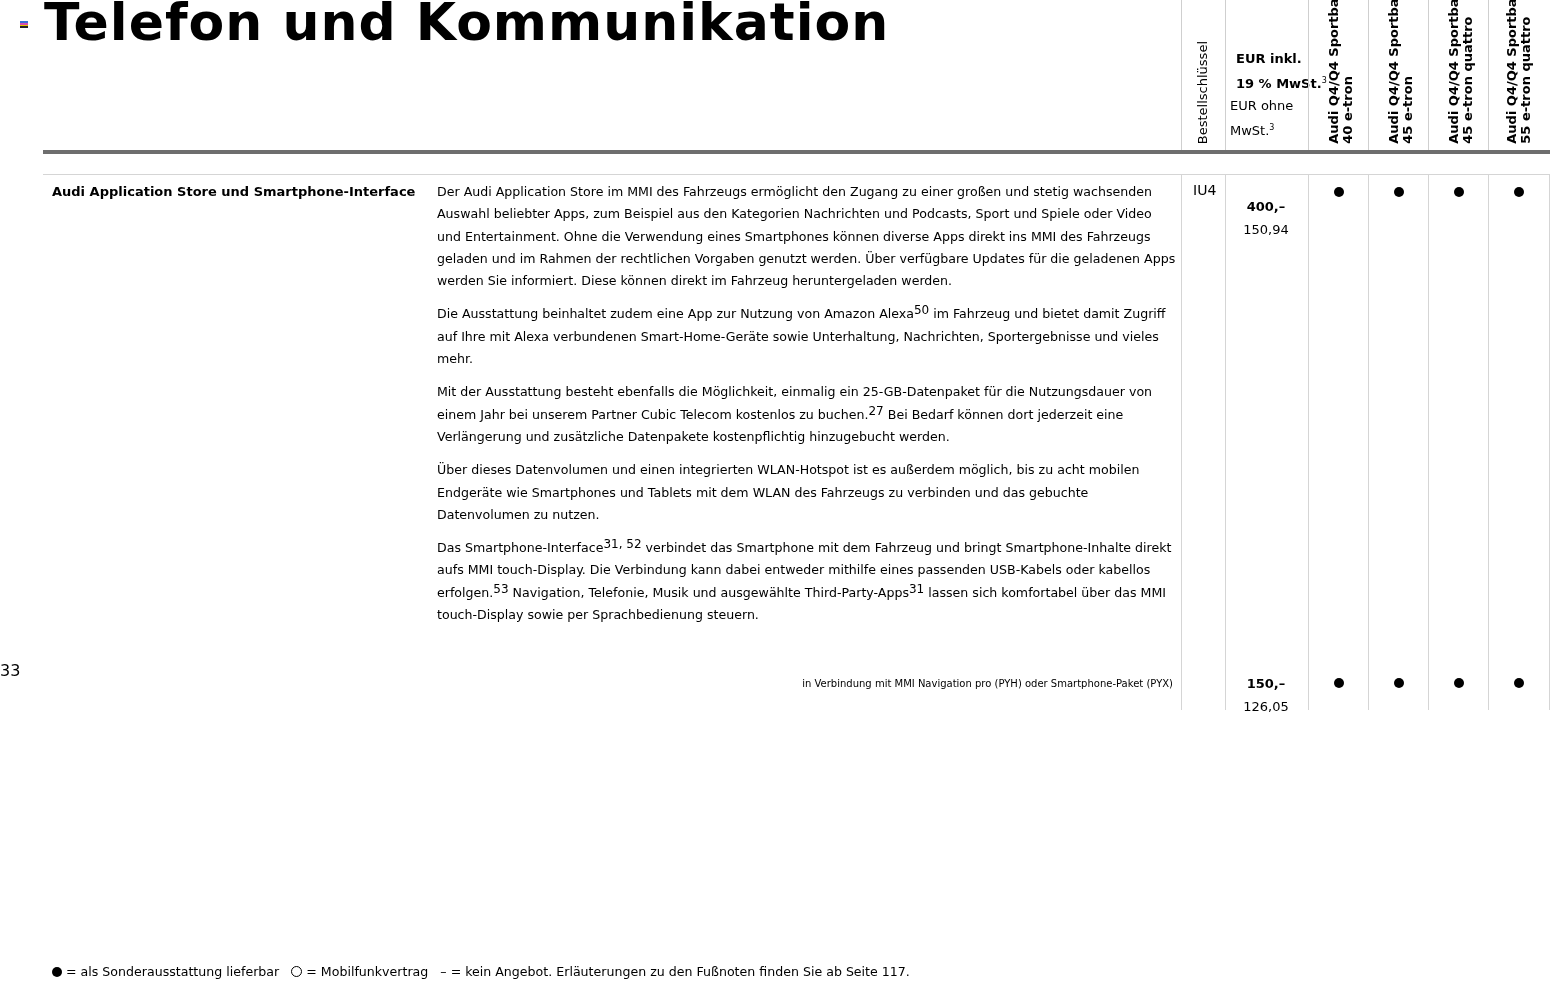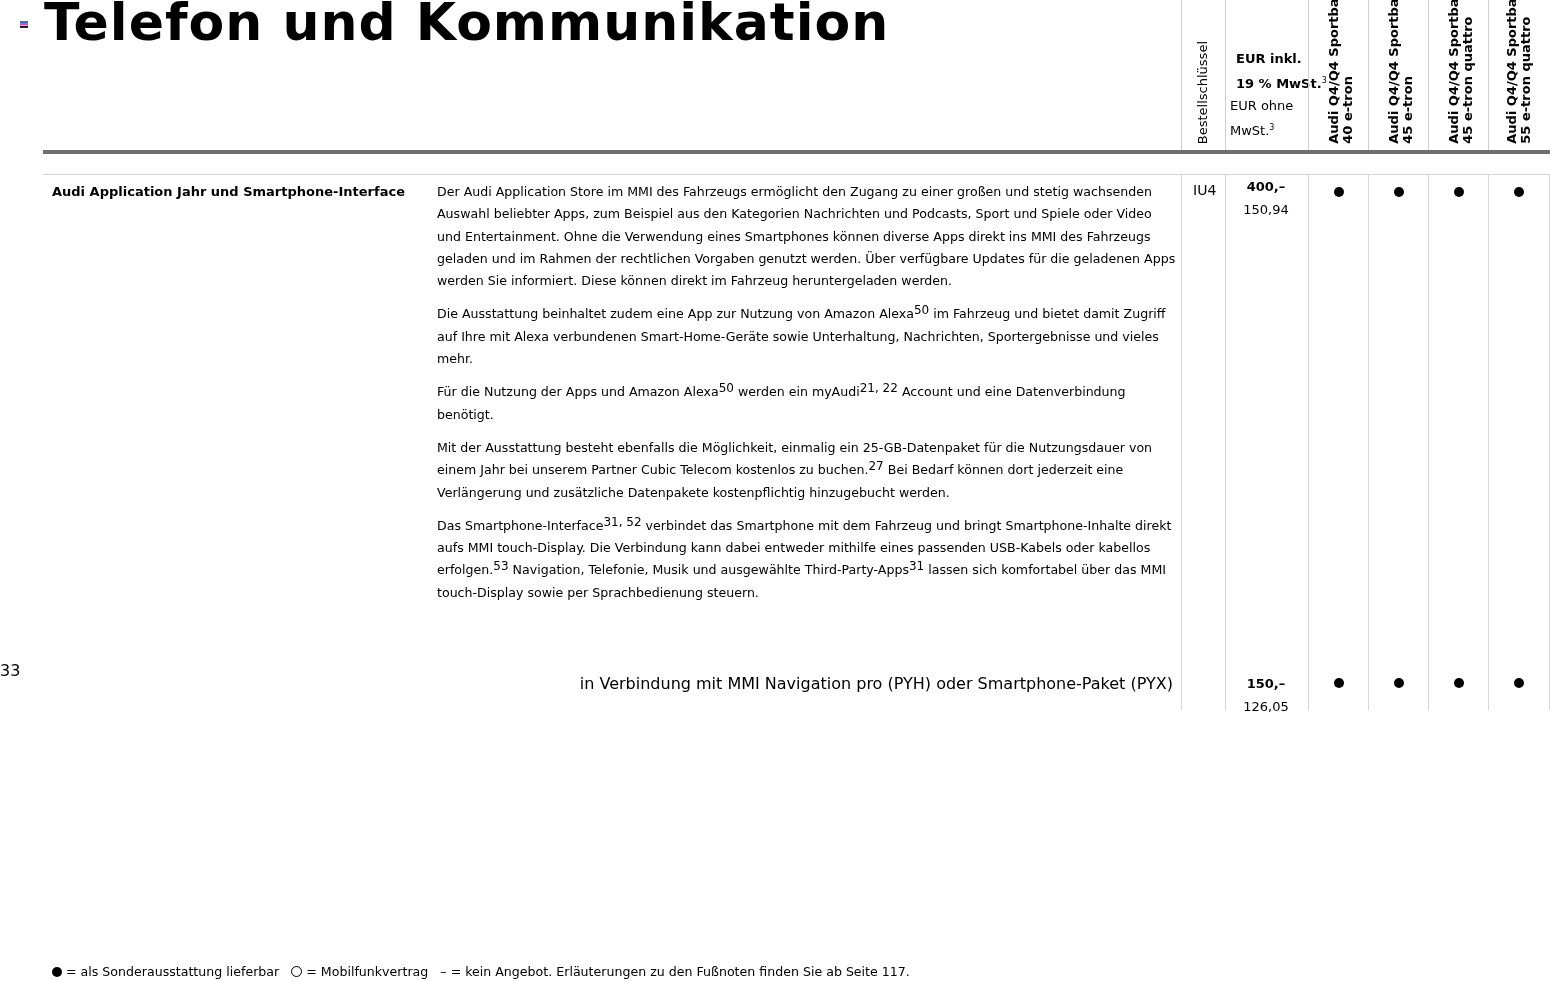--- a/index.html
+++ b/index.html
@@ -11,21 +11,21 @@
   .vtext { position:absolute; bottom:6px; writing-mode:vertical-rl; transform:rotate(180deg); font-size:13px; line-height:14px; white-space:nowrap; }
   .price-hdr { position:absolute; left:1230px; top:48px; font-size:13px; line-height:22px; }
   .price-hdr b { font-weight:bold;margin-left:6px; }
   .thick { position:absolute; left:43px; top:150px; width:1507px; height:4px; background:#6e6e6e; }
   .thin { position:absolute; left:43px; top:174px; width:1507px; height:1px; background:#d5d5d5; }
   .vline { position:absolute; top:175px; height:535px; width:1px; background:#d5d5d5; }
   .item-title { position:absolute; left:52px; top:184px; font-size:13px; font-weight:bold; }
   .desc { position:absolute; left:437px; top:181px; width:740px; font-size:12.6px; line-height:22.3px; }
   .desc p { margin:0 0 11px 0; }
   .desc sup { font-size:12px; vertical-align:4px; line-height:0; }
-  .cond { position:absolute; right:377px; top:673px; font-size:16px; line-height:22px; white-space:nowrap; }
+  .cond { position:absolute; right:377px; top:673px; font-size:10px; line-height:22px; white-space:nowrap; }
   .code { position:absolute; left:1193px; top:182px; font-size:14px; }
   .price { position:absolute; left:1230px; width:72px; text-align:center; font-size:13px; line-height:23px; }
   .price .p1 { font-weight:bold; }
   .dot { position:absolute; width:10px; height:10px; border-radius:50%; background:#000; }
   .pagenum { position:absolute; left:0; top:661px; font-size:16px; }
   .legend { position:absolute; left:52px; top:964px; font-size:12.6px; white-space:nowrap; }
   .legend .fd { display:inline-block; width:10px; height:10px; border-radius:50%; background:#000; vertical-align:-1px; }
   .legend .od { display:inline-block; width:9px; height:9px; border-radius:50%; border:1px solid #000; vertical-align:-1px; }
 </style>
 </head>
@@ -66,34 +66,34 @@
 <div class="thin"></div>
 
 <div class="vline" style="left:1181px"></div>
 <div class="vline" style="left:1225px"></div>
 <div class="vline" style="left:1308px"></div>
 <div class="vline" style="left:1368px"></div>
 <div class="vline" style="left:1428px"></div>
 <div class="vline" style="left:1488px"></div>
 <div class="vline" style="left:1549px"></div>
 
-<div class="item-title">Audi Application Jahr und Smartphone-Interface</div>
+<div class="item-title">Audi Application Store und Smartphone-Interface</div>
 
 <div class="desc">
   <p>Der Audi Application Store im MMI des Fahrzeugs ermöglicht den Zugang zu einer großen und stetig wachsenden Auswahl beliebter Apps, zum Beispiel aus den Kategorien Nachrichten und Podcasts, Sport und Spiele oder Video und Entertainment. Ohne die Verwendung eines Smartphones können diverse Apps direkt ins MMI des Fahrzeugs geladen und im Rahmen der rechtlichen Vorgaben genutzt werden. Über verfügbare Updates für die geladenen Apps werden Sie informiert. Diese können direkt im Fahrzeug heruntergeladen werden.</p>
   <p><span>Die Ausstattung beinhaltet zudem eine App zur Nutzung von Amazon Alexa</span><sup>50</sup><span> im Fahrzeug und bietet damit Zugriff auf Ihre mit Alexa verbundenen Smart-Home-Geräte sowie Unterhaltung, Nachrichten, Sportergebnisse und vieles mehr.</span></p>
-  <p><span>Für die Nutzung der Apps und Amazon Alexa</span><sup>50</sup><span> werden ein myAudi</span><sup>21, 22</sup><span> Account und eine Datenverbindung benötigt.</span></p>
   <p><span>Mit der Ausstattung besteht ebenfalls die Möglichkeit, einmalig ein 25-GB-Datenpaket für die Nutzungsdauer von einem Jahr bei unserem Partner Cubic Telecom kostenlos zu buchen.</span><sup>27</sup><span> Bei Bedarf können dort jederzeit eine Verlängerung und zusätzliche Datenpakete kostenpflichtig hinzugebucht werden.</span></p>
+  <p>Über dieses Datenvolumen und einen integrierten WLAN-Hotspot ist es außerdem möglich, bis zu acht mobilen Endgeräte wie Smartphones und Tablets mit dem WLAN des Fahrzeugs zu verbinden und das gebuchte Datenvolumen zu nutzen.</p>
   <p><span>Das Smartphone-Interface</span><sup>31, 52</sup><span> verbindet das Smartphone mit dem Fahrzeug und bringt Smartphone-Inhalte direkt aufs MMI touch-Display. Die Verbindung kann dabei entweder mithilfe eines passenden USB-Kabels oder kabellos erfolgen.</span><sup>53</sup><span> Navigation, Telefonie, Musik und ausgewählte Third-Party-Apps</span><sup>31</sup><span> lassen sich komfortabel über das MMI touch-Display sowie per Sprachbedienung steuern.</span></p>
 </div>
 
 <div class="cond">in Verbindung mit MMI Navigation pro (PYH) oder Smartphone-Paket (PYX)</div>
 
 <div class="code">IU4</div>
-<div class="price" style="top:175px">
+<div class="price" style="top:195px">
   <div class="p1">400,–</div>
   <div>150,94</div>
 </div>
 <div class="price" style="top:672px">
   <div class="p1">150,–</div>
   <div>126,05</div>
 </div>
 
 <div class="dot" style="left:1334px;top:187px"></div>
 <div class="dot" style="left:1394px;top:187px"></div>

